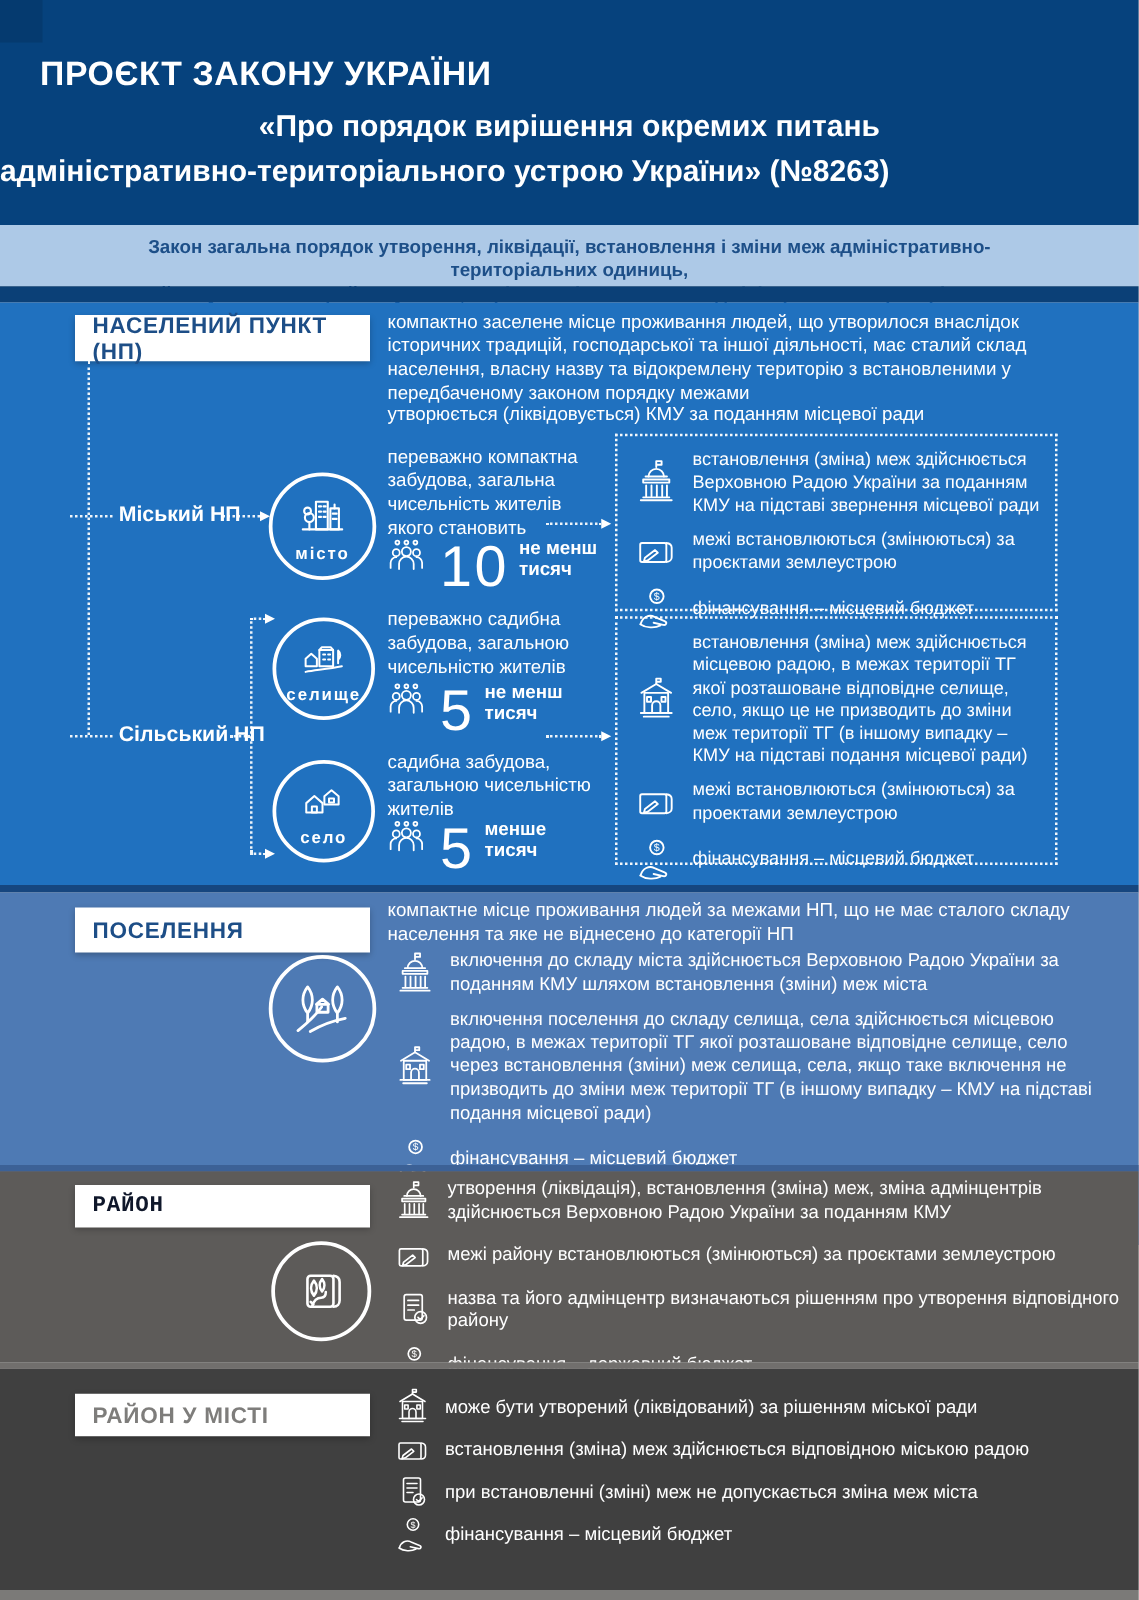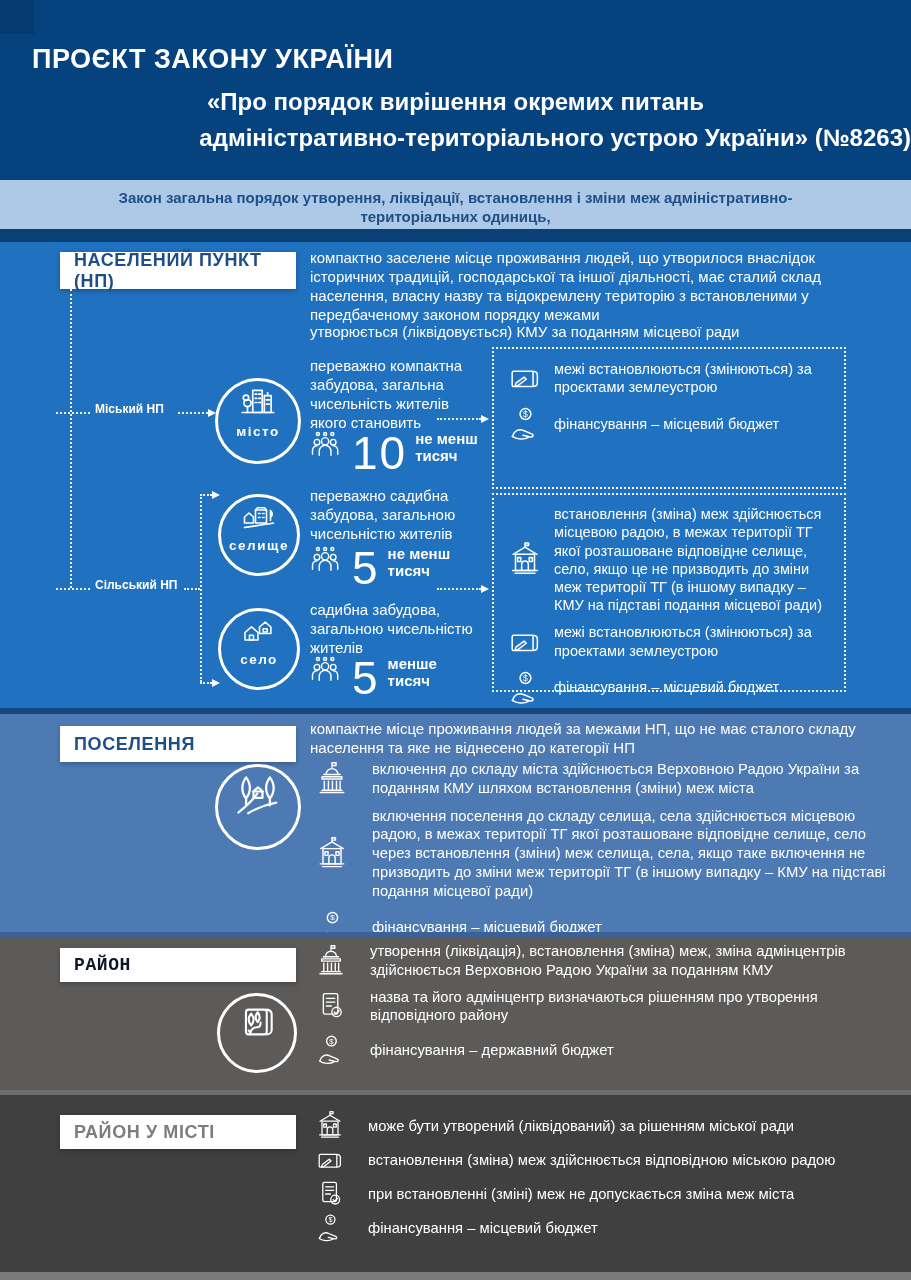--- a/index.html
+++ b/index.html
@@ -17,49 +17,49 @@
   .sec-sep3{top:932px;height:5px;background:#3c6196;}
   .sec-raion{top:937px;height:153px;background:#5d5b59;}
   .sec-sep4{top:1090px;height:5px;background:#716f6d;}
   .sec-city{top:1095px;height:177px;background:#404040;}
   .sec-footer{top:1272px;height:8px;background:#7b7a78;}
 
   .title1{position:absolute;left:0;top:44px;width:100%;text-align:left;
           font-size:27px;font-weight:700;letter-spacing:.5px;padding-left:32px;}
   .title2{position:absolute;left:0;top:88px;width:100%;text-align:center;
           font-size:24px;font-weight:600;}
-  .title3{position:absolute;left:0;top:124px;width:100%;text-align:right;
+  .title3{position:absolute;left:0;top:124px;width:100%;text-align:left;
           font-size:24px;font-weight:600;}
   .intro-txt{position:absolute;left:65px;top:8px;width:781px;text-align:center;
           font-size:15px;font-weight:700;line-height:1.28;}
 
   .wbox{position:absolute;background:#fff;display:flex;align-items:center;
         padding-left:14px;box-sizing:border-box;font-weight:700;font-size:18px;
         letter-spacing:.6px;box-shadow:0 2px 5px rgba(0,0,0,.25);}
   .wbox.navy{color:#1d4e87;} .wbox.gray{color:#0f172a;font-family:Liberation Mono, monospace;} .wbox.lgray{color:#7e7d7b;}
 
   .txt{position:absolute;font-size:15px;line-height:1.27;}
-  .small-label{position:absolute;font-size:12px;font-weight:600;}
+  .small-label{position:absolute;font-size:17px;font-weight:600;}
 
   .hline{position:absolute;border-top:2px dotted rgba(255,255,255,.92);}
   .vline{position:absolute;border-left:2px dotted rgba(255,255,255,.92);}
   .arr::after{content:'';position:absolute;right:-8px;top:-5px;width:0;height:0;
       border-left:8px solid #fff;border-top:4px solid transparent;border-bottom:4px solid transparent;}
 
   .circle{position:absolute;border:3px solid #fff;border-radius:50%;
-      display:flex;flex-direction:column;align-items:center;
+      display:flex;flex-direction:column;align-items:center;justify-content:center;
       box-sizing:border-box;}
   .circle .clabel{font-size:13.5px;font-weight:700;letter-spacing:1.5px;margin-top:1px;}
 
   .dashbox{position:absolute;border:2px dotted rgba(255,255,255,.95);box-sizing:border-box;
       padding:10px 12px;display:flex;flex-direction:column;gap:8px;}
   .rule{display:flex;align-items:center;gap:10px;}
   .rule .rtxt{font-size:14.5px;line-height:1.26;}
   .rules{position:absolute;display:flex;flex-direction:column;}
-  .rules .rule .rtxt{font-size:14.8px;line-height:1.27;margin-left:12px;}
+  .rules .rule .rtxt{font-size:14.8px;line-height:1.27;}
 
   .numrow{position:absolute;display:flex;gap:8px;}
   .bignum{font-size:46px;font-weight:400;letter-spacing:2px;line-height:1;}
   .numcap{font-size:15px;font-weight:700;line-height:1.15;}
 
   .ic{display:block;stroke:#fff;fill:none;stroke-width:1.6;stroke-linecap:round;stroke-linejoin:round;}
   .defs{position:absolute;width:0;height:0;overflow:hidden;}
 </style>
 </head>
 <body>
@@ -252,20 +252,28 @@
         <span>менше</span><br>
         <span>тисяч</span>
       </span>
     </div>
     <div class="hline arr" style="left:437px;top:346px;width:44px;"></div>
 
     <div class="dashbox" style="left:492px;top:105px;width:354px;height:142px;">
       <div class="rule">
         <span>
           <svg class="ic" width="38" height="38">
+              <use href="#i-parliament"></use>
+            </svg>
+          </span>
+        <span class="rtxt">встановлення (зміна) меж здійснюється Верховною Радою України за поданням КМУ на підставі звернення місцевої ради</span>
+      </div>
+      <div class="rule">
+        <span>
+          <svg class="ic" width="38" height="38">
               <use href="#i-landplan"></use>
             </svg>
           </span>
         <span class="rtxt">межі встановлюються (змінюються) за проєктами землеустрою</span>
       </div>
       <div class="rule">
         <span>
           <svg class="ic" width="38" height="38">
               <use href="#i-finance"></use>
             </svg>
@@ -360,20 +368,28 @@
         <span>
           <svg class="ic" width="34" height="34">
               <use href="#i-parliament"></use>
             </svg>
           </span>
         <span class="rtxt">утворення (ліквідація), встановлення (зміна) меж, зміна адмінцентрів здійснюється Верховною Радою України за поданням КМУ</span>
       </div>
       <div class="rule">
         <span>
           <svg class="ic" width="34" height="34">
+              <use href="#i-landplan"></use>
+            </svg>
+          </span>
+        <span class="rtxt">межі району встановлюються (змінюються) за проєктами землеустрою</span>
+      </div>
+      <div class="rule">
+        <span>
+          <svg class="ic" width="34" height="34">
               <use href="#i-document"></use>
             </svg>
           </span>
         <span class="rtxt">назва та його адмінцентр визначаються рішенням про утворення відповідного району</span>
       </div>
       <div class="rule">
         <span>
           <svg class="ic" width="34" height="34">
               <use href="#i-finance"></use>
             </svg>

